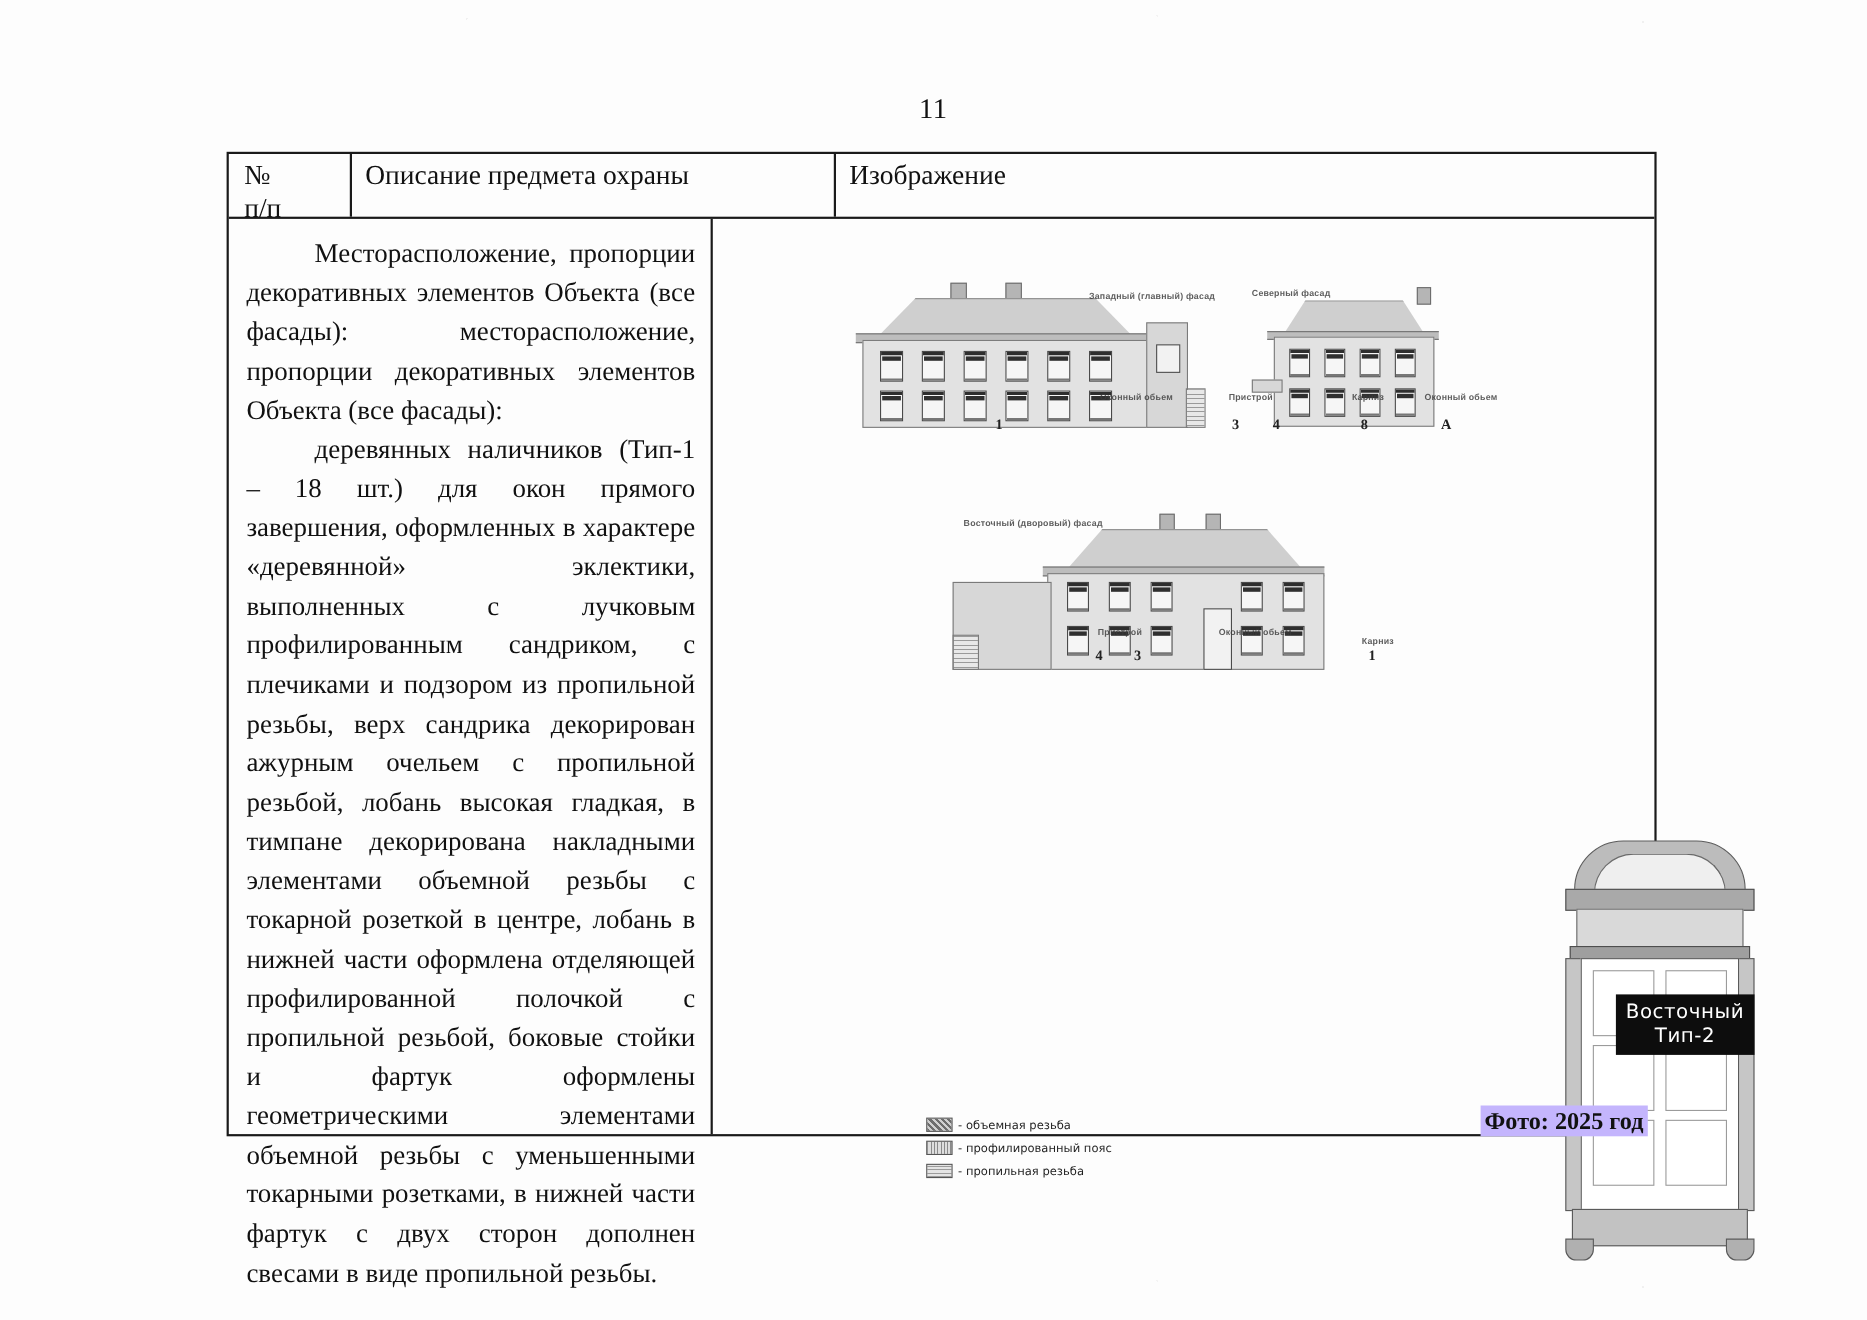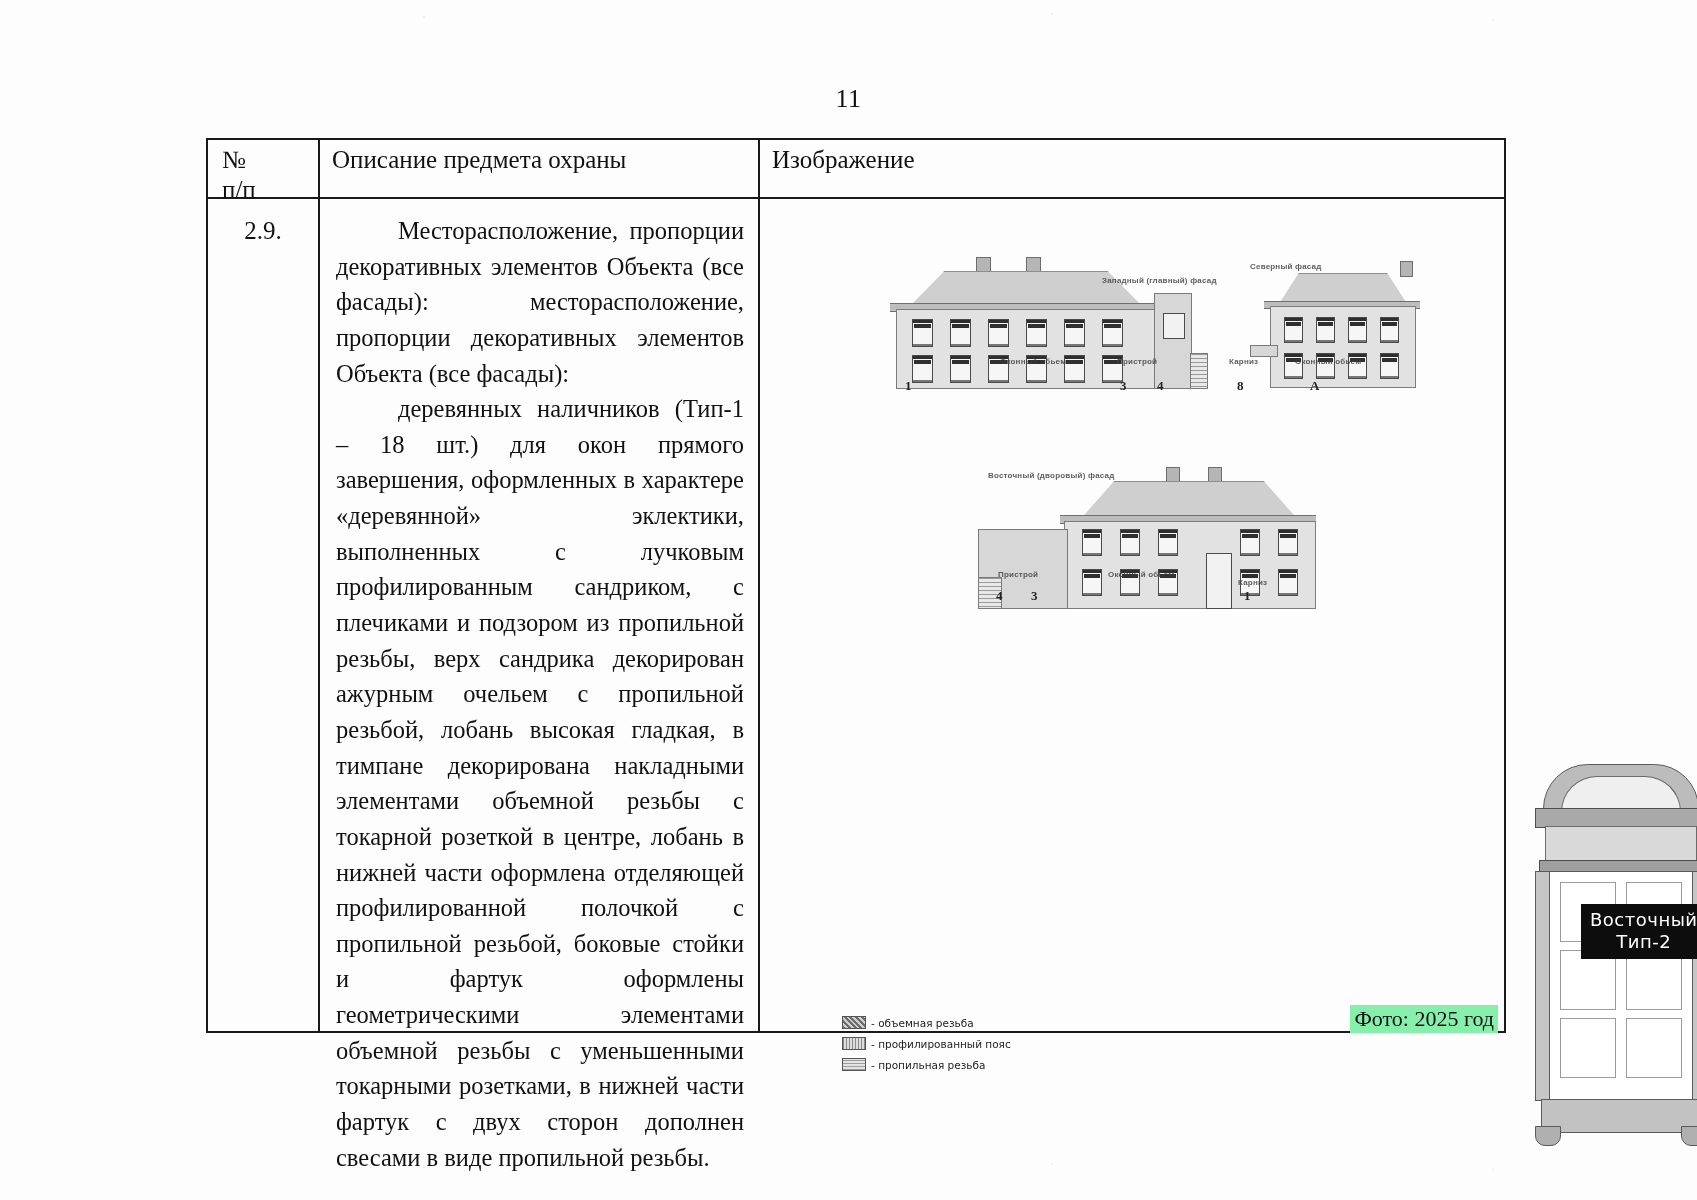--- a/index.html
+++ b/index.html
@@ -308,23 +308,24 @@
   .sw-1 { background: repeating-linear-gradient(45deg, #6d6d6d 0 2px, #cfcfcf 2px 4px); }
   .sw-2 { background: repeating-linear-gradient(90deg, #8a8a8a 0 1px, #dedede 1px 3px); }
   .sw-3 { background: repeating-linear-gradient(0deg, #9b9b9b 0 1px, #e4e4e4 1px 3px); }
   .photo-caption {
     position: absolute;
     right: 6px;
     bottom: -2px;
     font-family: "Liberation Serif", serif;
     font-size: 22px;
     color: #111;
-    background: #86efac;
+    background: #c4b5fd;
     padding: 1px 4px;
     white-space: nowrap;
+    font-weight: bold;
   }
 </style>
 </head>
 <body>
 
 <div class="page">
 
   <div class="scan-edge-top"></div>
   <div class="scan-edge-bottom"></div>
 
@@ -340,23 +341,20 @@
       <div class="col-desc">
         <div class="th-text">Описание предмета охраны</div>
       </div>
       <div class="col-img">
         <div class="th-text">Изображение</div>
       </div>
     </div>
 
     <div class="table-body">
 
-      <div class="col-num">
-        <div class="cell-num">2.9.</div>
-      </div>
 
       <div class="col-desc">
         <div class="cell-desc">
           <p>Месторасположение, пропорции декоративных элементов Объекта (все фасады): месторасположение, пропорции декоративных элементов Объекта (все фасады):</p>
           <p>деревянных наличников (Тип-1 – 18 шт.) для окон прямого завершения, оформленных в характере «деревянной» эклектики, выполненных с лучковым профилированным сандриком, с плечиками и подзором из пропильной резьбы, верх сандрика декорирован ажурным очельем с пропильной резьбой, лобань высокая гладкая, в тимпане декорирована накладными элементами объемной резьбы с токарной розеткой в центре, лобань в нижней части оформлена отделяющей профилированной полочкой с пропильной резьбой, боковые стойки и фартук оформлены геометрическими элементами объемной резьбы с уменьшенными токарными розетками, в нижней части фартук с двух сторон дополнен свесами в виде пропильной резьбы.</p>
         </div>
       </div>
 
       <div class="col-img">
         <div class="img-cell-inner">
@@ -414,21 +412,21 @@
             <div class="win" style="left:180px; top:62px; width:18px; height:25px;"></div>
             <div class="win" style="left:262px; top:62px; width:18px; height:25px;"></div>
             <div class="win" style="left:300px; top:62px; width:18px; height:25px;"></div>
             <div class="win" style="left:104px; top:102px; width:18px; height:25px;"></div>
             <div class="win" style="left:142px; top:102px; width:18px; height:25px;"></div>
             <div class="win" style="left:180px; top:102px; width:18px; height:25px;"></div>
             <div class="win" style="left:262px; top:102px; width:18px; height:25px;"></div>
             <div class="win" style="left:300px; top:102px; width:18px; height:25px;"></div>
           </div>
 
-          <div class="draw-label" style="left:342px; top:77px;text-align:center;">Западный (главный) фасад</div>
+          <div class="draw-label" style="left:342px; top:66px;text-align:center;">Западный (главный) фасад</div>
           <div class="draw-label" style="left:490px; top:63px;">Северный фасад</div>
           <div class="draw-label" style="left:228px; top:272px;">Восточный (дворовый) фасад</div>
 
           <div class="nalichnik">
             <div class="nl-arch"></div>
             <div class="nl-arch-inner"></div>
             <div class="nl-sandrik"></div>
             <div class="nl-lob"></div>
             <div class="nl-shelf"></div>
             <div class="nl-stoika left"></div>

